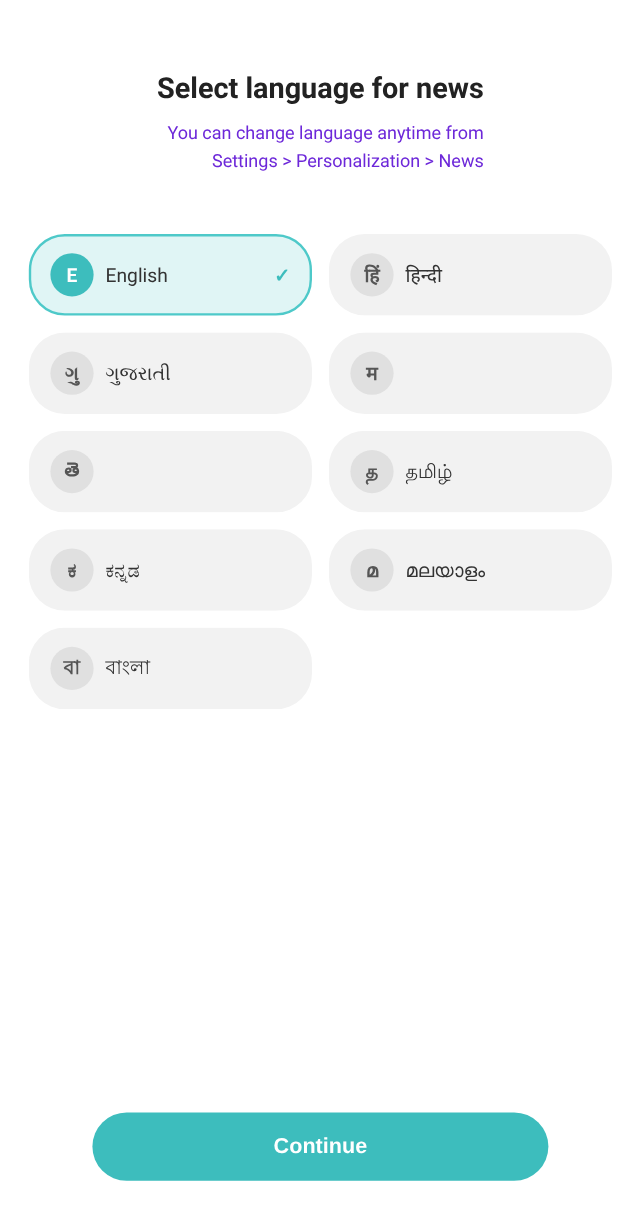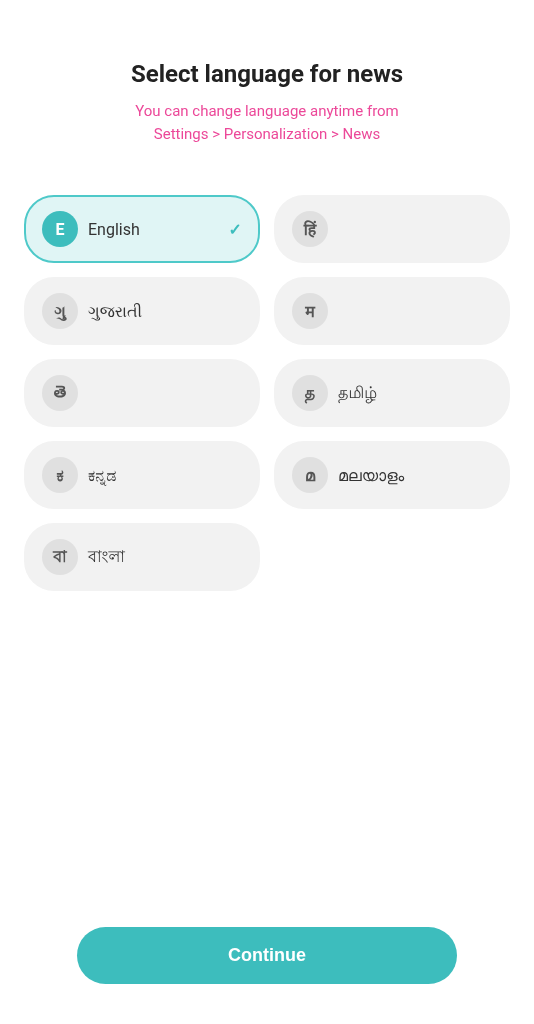--- a/index.html
+++ b/index.html
@@ -13,34 +13,34 @@
       min-height: 1024px;
       background: #ffffff;
       font-family: -apple-system, BlinkMacSystemFont, 'Segoe UI', Roboto, sans-serif;
       display: flex;
       flex-direction: column;
       align-items: center;
       position: relative;
     }
 
     .header {
-      text-align: center;
+      text-align: right;
       padding: 60px 40px 20px;
     }
 
     .header-title {
       font-size: 24px;
       font-weight: 700;
       color: #222222;
       margin-bottom: 12px;
     }
 
     .header-subtitle {
       font-size: 15px;
-      color: #ec4899;
+      color: #6d28d9;
       line-height: 1.5;
     }
 
     .language-grid {
       display: grid;
       grid-template-columns: 1fr 1fr;
       gap: 14px;
       padding: 30px 24px;
       width: 100%;
     }
@@ -129,20 +129,21 @@
 </div>
 
 <div class="language-grid" id="lang-grid">
 <div class="lang-item selected">
       <div class="lang-avatar">E</div>
       <span class="lang-name">English</span>
       <span class="lang-check">✓</span>
     </div>
     <div class="lang-item">
       <div class="lang-avatar">हिं</div>
+      <span class="lang-name">हिन्दी</span>
     </div>
     <div class="lang-item">
       <div class="lang-avatar">ગુ</div>
       <span class="lang-name">ગુજરાતી</span>
     </div>
     <div class="lang-item">
       <div class="lang-avatar">म</div>
     </div>
     <div class="lang-item">
       <div class="lang-avatar">తె</div>

